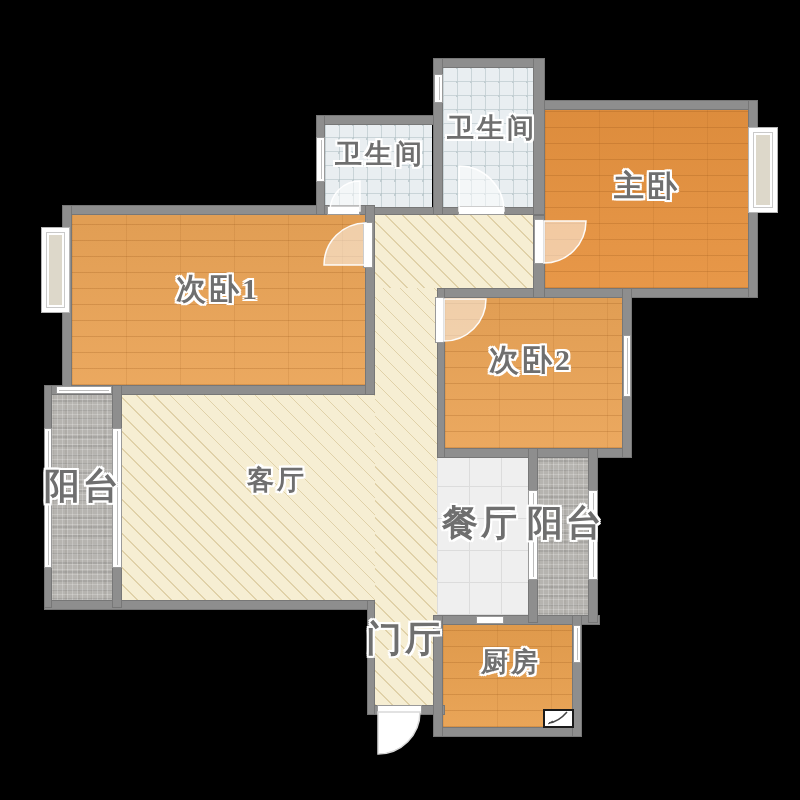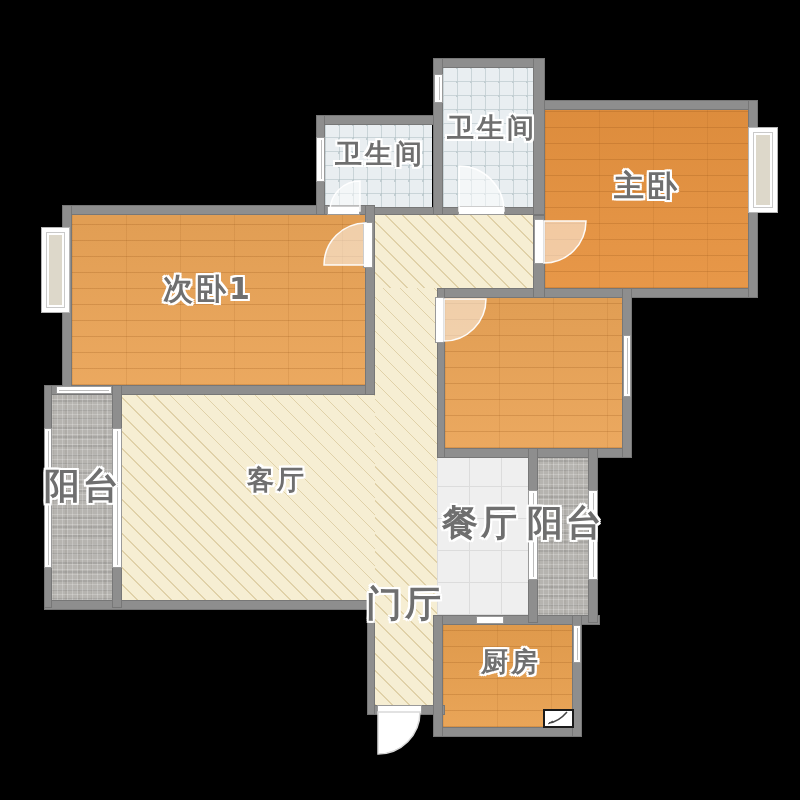--- a/index.html
+++ b/index.html
@@ -54,21 +54,21 @@
   .bay{background:#fff;box-shadow:0 0 0 1px #b5b5b5;}
   .bay-inner{position:absolute;inset:5px;background:var(--bay-fill,#ddd8ca);border:2px solid #fff;box-shadow:0 0 0 1px #c9c9c9;}
 
   
   .room-label{
     position:absolute;transform:translate(-50%,-50%);
     font-weight:bold;color:var(--label,#6f6f6f);white-space:nowrap;letter-spacing:3px;
     text-shadow:-2px -2px 0 #fff,2px -2px 0 #fff,-2px 2px 0 #fff,2px 2px 0 #fff,
                  0 -2px 0 #fff,0 2px 0 #fff,-2px 0 0 #fff,2px 0 0 #fff;
   }
-  .lbl-lg{font-size:30px;}
+  .lbl-lg{font-size:30px;font-family:Liberation Serif, serif;}
   .lbl-md{font-size:27px;}
   .lbl-sm{font-size:36px;}
 
   svg.overlay{position:absolute;left:0;top:0;pointer-events:none;}
   .arc{fill:rgba(255,255,255,.5);stroke:rgba(255,255,255,.95);stroke-width:1.5;}
   .arc-solid{fill:#ffffff;stroke:#d9d9d9;stroke-width:1.5;}
 </style>
 </head>
 <body style="background: rgb(0, 0, 0);">
 
@@ -153,21 +153,22 @@
     <g>
       <rect x="544" y="710" width="29" height="17" fill="#ffffff" stroke="#1a1a1a" stroke-width="2"></rect>
       <path d="M549 723 C556 722 561 719 567 712" fill="none" stroke="#444444" stroke-width="1.5"></path>
       <path d="M548 724 L553 721" fill="none" stroke="#444444" stroke-width="1"></path>
     </g>
   </svg>
 
   <div class="room-label lbl-md" style="left:380px;top:154px">卫生间</div>
   <div class="room-label lbl-md" style="left:492px;top:128px">卫生间</div>
   <div class="room-label lbl-lg" style="left:647px;top:186px">主卧</div>
-  <div class="room-label lbl-lg" style="left:208px;top:289px">次卧1</div>
+  <div class="room-label lbl-lg" style="left:218px;top:289px">次卧1</div>
+  <div class="room-label lbl-lg" style="left:531px;top:360px">次卧2</div>
   <div class="room-label lbl-md" style="left:277px;top:480px">客厅</div>
   <div class="room-label lbl-sm" style="left:83px;top:486px">阳台</div>
   <div class="room-label lbl-sm" style="left:481px;top:523px">餐厅</div>
   <div class="room-label lbl-sm" style="left:566px;top:523px">阳台</div>
-  <div class="room-label lbl-sm" style="left:405px;top:604px">门厅</div>
+  <div class="room-label lbl-sm" style="left:405px;top:639px">门厅</div>
   <div class="room-label lbl-md" style="left:511px;top:662px">厨房</div>
 
 </div>
 
 </body></html>

